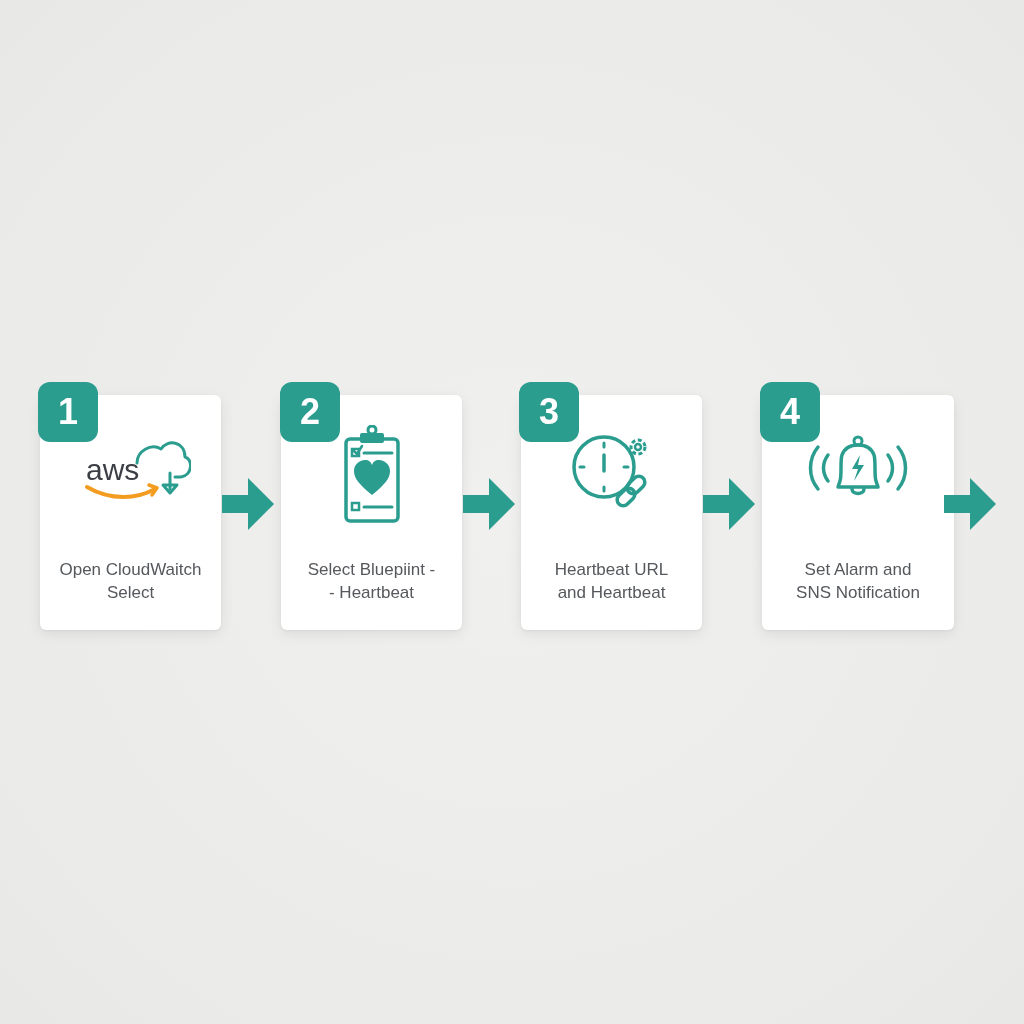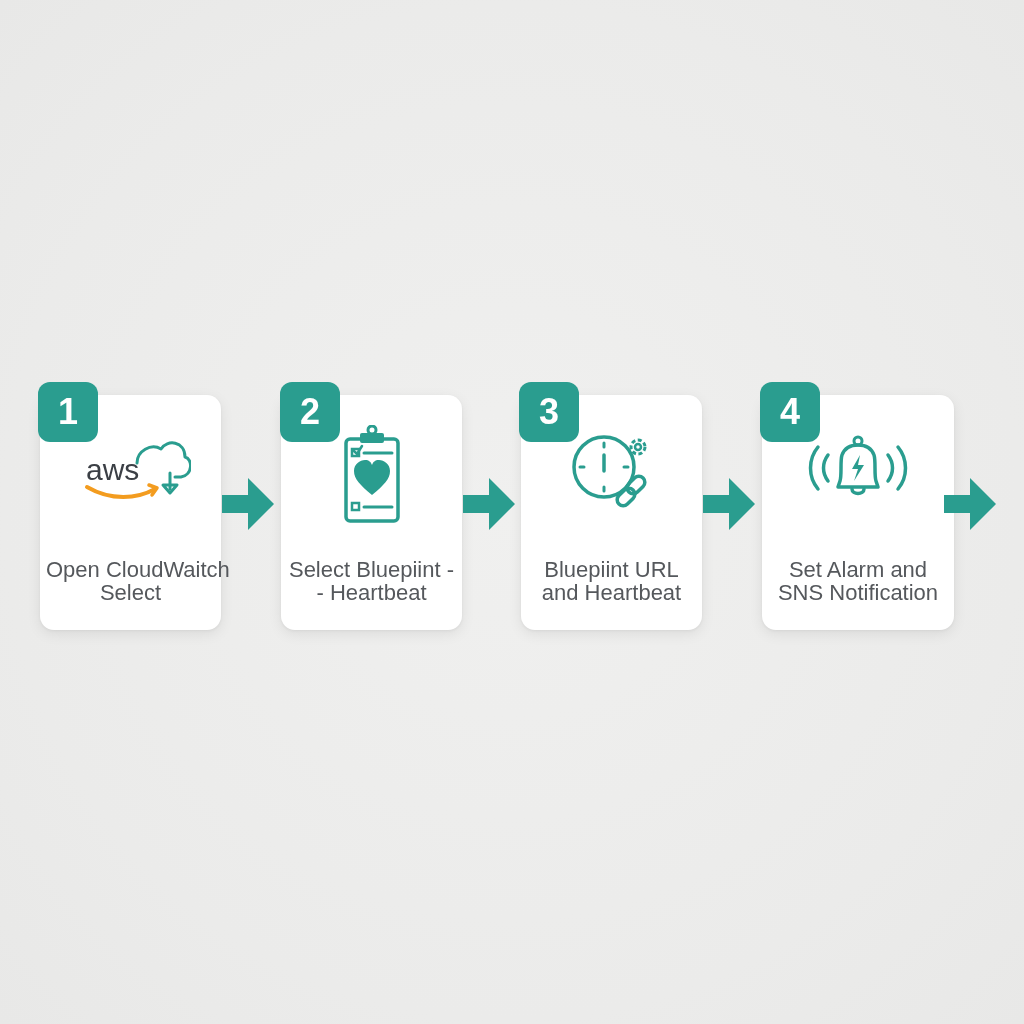--- a/index.html
+++ b/index.html
@@ -21,21 +21,21 @@
       top: 0;
       width: 1024px;
       height: 1024px;
     }
     .card {
       position: absolute;
       top: 395px;
       width: 181px;
       height: 235px;
       background: #ffffff;
-      border-radius: 14px;
+      border-radius: 6px;
       box-shadow: 0 4px 14px rgba(0,0,0,0.08), 0 1px 3px rgba(0,0,0,0.05);
     }
     .badge {
       position: absolute;
       top: 382px;
       width: 60px;
       height: 60px;
       border-radius: 12px;
       background: #2a9d8f;
       color: #ffffff;
@@ -59,21 +59,21 @@
       height: 100%;
       display: block;
     }
     .label {
       position: absolute;
       left: 6px;
       right: 6px;
       top: 163px;
       text-align: center;
       color: #55585c;
-      font-size: 22px;
+      font-size: 17px;
       line-height: 23px;
     }
     .label span {
       display: block;
       white-space: nowrap;
     }
     .arrow {
       position: absolute;
       top: 478px;
       width: 52px;
@@ -162,21 +162,21 @@
         <line x1="52" y1="30" x2="52" y2="46" stroke="#2a9d8f" stroke-width="3.5" stroke-linecap="round"></line>
 
         <circle cx="86" cy="22" r="7" fill="none" stroke="#2a9d8f" stroke-width="3" stroke-dasharray="4 2.5"></circle>
         <circle cx="86" cy="22" r="3" fill="none" stroke="#2a9d8f" stroke-width="2.5"></circle>
 
         <rect x="78" y="50" width="12" height="20" rx="6" transform="rotate(45 84 60)" fill="none" stroke="#2a9d8f" stroke-width="3.5"></rect>
         <rect x="68" y="62" width="12" height="20" rx="6" transform="rotate(45 74 72)" fill="none" stroke="#2a9d8f" stroke-width="3.5"></rect>
       </svg>
     </div>
     <div class="label">
-      <span>Bluepiint URL</span>
+      <span>Heartbeat URL</span>
       <span>and Heartbeat</span>
     </div>
   </div>
   <div class="badge" style="left:519px;">3</div>
 
   <div class="arrow" style="left:703px;">
     <svg viewBox="0 0 52 52" xmlns="http://www.w3.org/2000/svg">
       <path d="M0 17 L 26 17 L 26 0 L 52 26 L 26 52 L 26 35 L 0 35 Z" fill="#2a9d8f"></path>
     </svg>
   </div>

